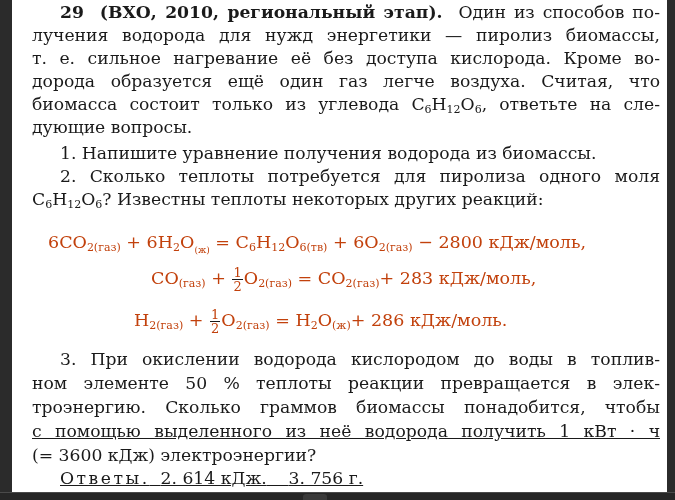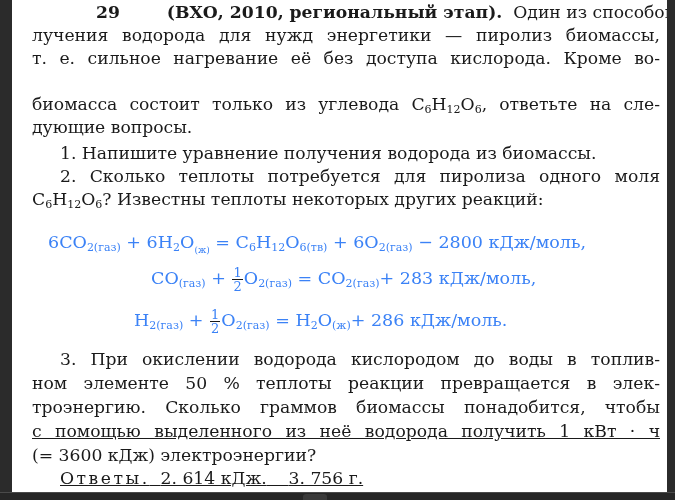--- a/index.html
+++ b/index.html
@@ -61,28 +61,28 @@
       position: absolute;
       white-space: nowrap;
       left: 20px;
     }
     .just {
       text-align: justify;
       text-align-last: justify;
       width: 628px;
     }
     .indent { left: 48px; }
-    .bold { font-weight: bold; margin-left: 36px; }
+    .bold { font-weight: bold; }
     sub { font-size: 11px; vertical-align: -3px; line-height: 0; }
     .eq {
       position: absolute;
       white-space: nowrap;
       font-family: "DejaVu Serif", "Liberation Serif", serif;
       font-size: 17.5px;
-      color: #3b82f6;
+      color: #c2410c;
     }
     .frac {
       display: inline-block;
       vertical-align: middle;
       text-align: center;
       font-size: 13px;
       line-height: 13px;
       margin: 0 1px;
     }
     .frac span { display: block; }
@@ -95,20 +95,21 @@
 <div class="viewer">
   <div class="page text">
 
     <div class="line just indent" style="top:1px; width:600px;">
       <span class="bold">29</span>&nbsp;
       <span class="bold">(ВХО, 2010, региональный этап).</span>&nbsp;
       <span>Один из способов по-</span>
     </div>
     <div class="line just" style="top:24px;">лучения водорода для нужд энергетики — пиролиз биомассы,</div>
     <div class="line just" style="top:47px;">т. е. сильное нагревание её без доступа кислорода. Кроме во-</div>
+    <div class="line just" style="top:70px;">дорода образуется ещё один газ легче воздуха. Считая, что</div>
     <div class="line just" style="top:93px;">
       <span>биомасса состоит только из углевода</span>
       <span><span>C</span><sub>6</sub><span>H</span><sub>12</sub><span>O</span><sub>6</sub></span>,
       <span>ответьте на сле-</span>
     </div>
     <div class="line" style="top:116px;">дующие вопросы.</div>
 
     <div class="line indent" style="top:142px;text-align:center;">1. Напишите уравнение получения водорода из биомассы.</div>
 
     <div class="line just indent" style="top:165px; width:600px;">2. Сколько теплоты потребуется для пиролиза одного моля</div>

